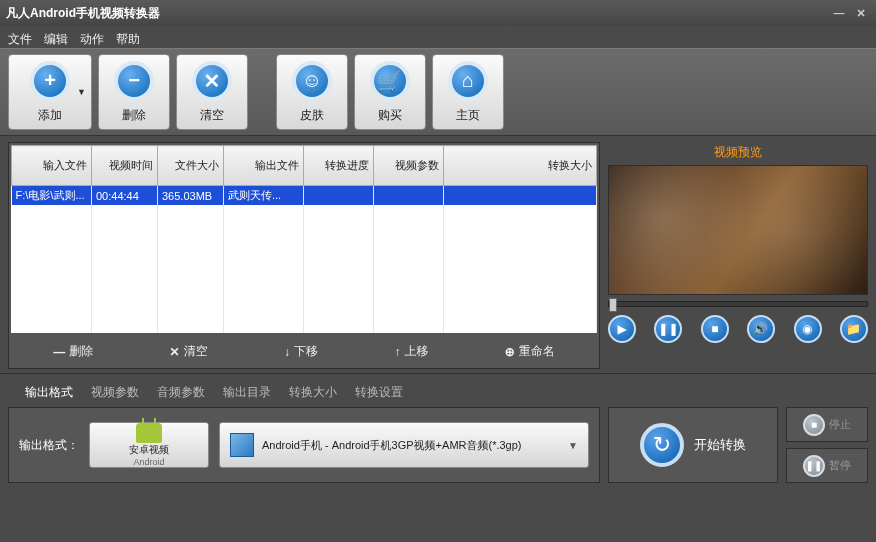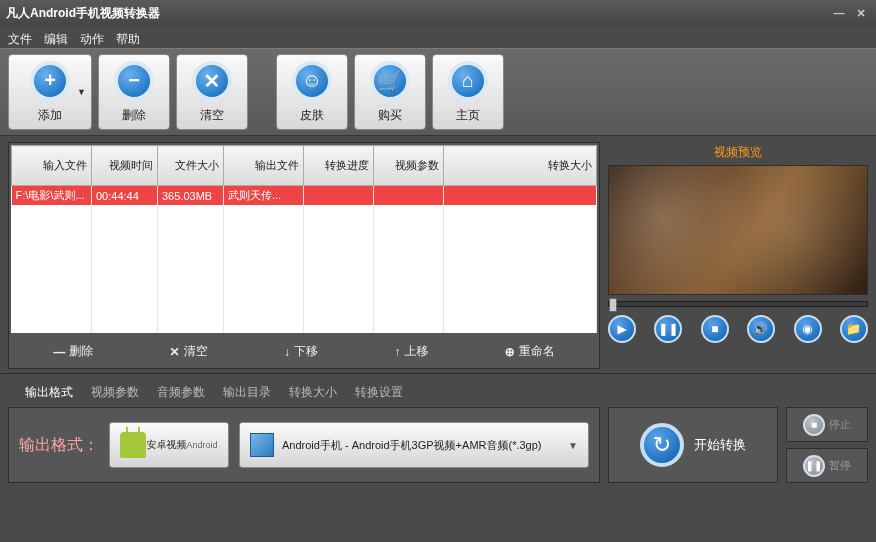--- a/index.html
+++ b/index.html
@@ -15,39 +15,39 @@
 .toolbtn .dropdown { position: absolute; right: 4px; top: 50%; transform: translateY(-50%); width: 10px; font-size: 9px; color: #333; }
 .ticon { width: 40px; height: 40px; border-radius: 50%; background: radial-gradient(circle at 35% 30%, #6ab0ef, #0a66b8); border: 4px solid #dbe9f5; display: flex; align-items: center; justify-content: center; color: #fff; font-size: 20px; font-weight: bold; }
 .toolgap { width: 16px; }
 .main { display: flex; padding: 6px 8px 0 8px; gap: 8px; }
 .left { flex: 1; border: 1px solid #2e2e2e; background: #565656; padding: 2px; }
 .right { width: 260px; display: flex; flex-direction: column; }
 .tablewrap { background: #fff; height: 188px; overflow: hidden; }
 table { width: 100%; border-collapse: collapse; font-size: 11px; }
 th { background: linear-gradient(#f5f5f5,#dcdcdc); border: 1px solid #aaa; padding: 12px 4px; text-align: right; font-weight: normal; color: #222; }
 td { border-right: 1px solid #e5e5e5; padding: 2px 4px; height: 17px; }
-tr.sel td { background: #ef4444; color: #fff; }
+tr.sel td { background: #1d4ed8; color: #fff; }
 .listactions { display: flex; justify-content: space-around; padding: 10px 4px 6px; color: #eee; font-size: 12px; }
 .listactions span { cursor: pointer; display: flex; align-items: center; gap: 4px; }
 .preview-title { color: #ff9a1a; font-size: 12px; text-align: center; padding: 2px 0 4px; }
 .preview-box { border: 1px solid #2e2e2e; background: #222; height: 130px; overflow: hidden; position: relative; }
 .preview-box .pimg { width: 100%; height: 100%; background: linear-gradient(125deg,#3b2a1f 0%,#6b4a2f 30%,#8a6237 55%,#2e1f14 100%); position: relative; }
 .pimg::after { content:""; position:absolute; inset:0; background: radial-gradient(circle at 20% 40%, rgba(255,230,190,.25), transparent 40%), radial-gradient(circle at 70% 50%, rgba(255,210,160,.2), transparent 45%); }
 .slider { margin: 6px 0 8px; height: 6px; background: #3a3a3a; border: 1px solid #222; position: relative; }
 .slider .thumb { position: absolute; left: 0; top: -4px; width: 8px; height: 14px; background: #ccc; border: 1px solid #666; }
 .pcontrols { display: flex; gap: 8px; justify-content: space-between; }
 .pbtn { width: 28px; height: 28px; border-radius: 50%; background: radial-gradient(circle at 35% 30%, #5aa3ea, #0a5cad); border: 2px solid #c7dff3; display: flex; align-items: center; justify-content: center; color: #fff; font-size: 12px; cursor: pointer; }
 .tabs { display: flex; gap: 18px; padding: 10px 12px 6px; color: #bbb; font-size: 12px; border-top: 1px solid #2e2e2e; margin-top: 4px; }
 .tabs span { cursor: pointer; }
 .tabs span.active { color: #fff; margin-left: 13px; }
 .bottom { display: flex; padding: 0 8px 8px 8px; gap: 8px; }
 .outputpanel { flex: 1; border: 1px solid #2e2e2e; background: #565656; padding: 14px 10px; display: flex; align-items: center; gap: 10px; }
-.outlabel { color: #fca5a5; font-size: 16px; }
+.outlabel { color: #ffffff; font-size: 12px; }
 .fmt-btn { height: 46px; background: linear-gradient(#fafafa,#d5d5d5); border: 1px solid #888; border-radius: 3px; display: flex; align-items: center; padding: 0 10px; gap: 8px; cursor: pointer; font-size: 11px; color: #222; }
-.fmt-btn.small { width: 120px; flex-direction: row; justify-content: center; gap: 0; font-size: 10px; }
+.fmt-btn.small { width: 120px; flex-direction: column; justify-content: center; gap: 0; font-size: 10px; }
 .android-ico { width: 26px; height: 26px; background: #a4c639; border-radius: 4px 4px 2px 2px; position: relative; }
 .android-ico::before, .android-ico::after { content:""; position:absolute; top:-5px; width:2px; height:6px; background:#a4c639; }
 .android-ico::before { left: 6px; } .android-ico::after { right: 6px; }
 .box-ico { width: 24px; height: 24px; background: linear-gradient(135deg,#7db7e8,#2a7bc2); border: 1px solid #1a5a99; }
 .caret { margin-left: auto; font-size: 10px; color: #555; }
 .actionpanel { width: 260px; display: flex; gap: 8px; }
 .bigstart { flex: 1; border: 1px solid #2e2e2e; background: #565656; display: flex; align-items: center; justify-content: center; gap: 10px; cursor: pointer; color: #fff; font-size: 13px; }
 .bigicon { width: 44px; height: 44px; border-radius: 50%; background: radial-gradient(circle at 35% 30%, #5aa3ea, #0a5cad); border: 4px solid #c7dff3; display: flex; align-items: center; justify-content: center; color: #fff; font-size: 22px; }
 .sidebtns { width: 82px; display: flex; flex-direction: column; gap: 6px; }
 .sidebtn { flex: 1; border: 1px solid #2e2e2e; background: #565656; display: flex; align-items: center; justify-content: center; gap: 4px; cursor: pointer; color: #999; font-size: 11px; }

